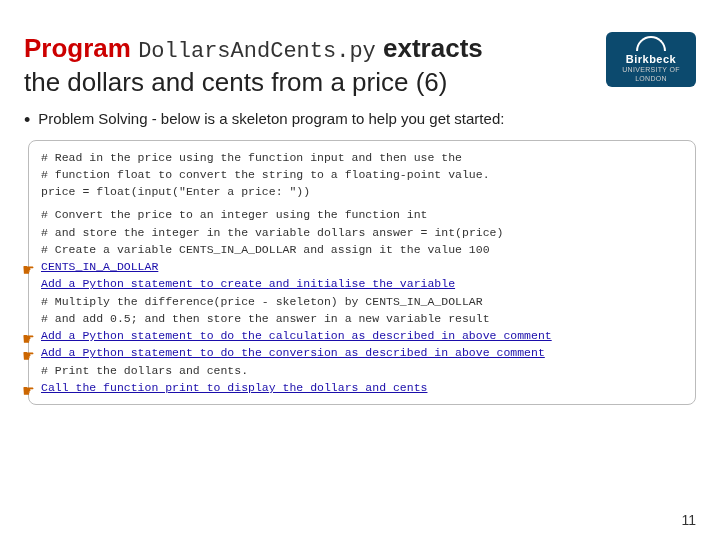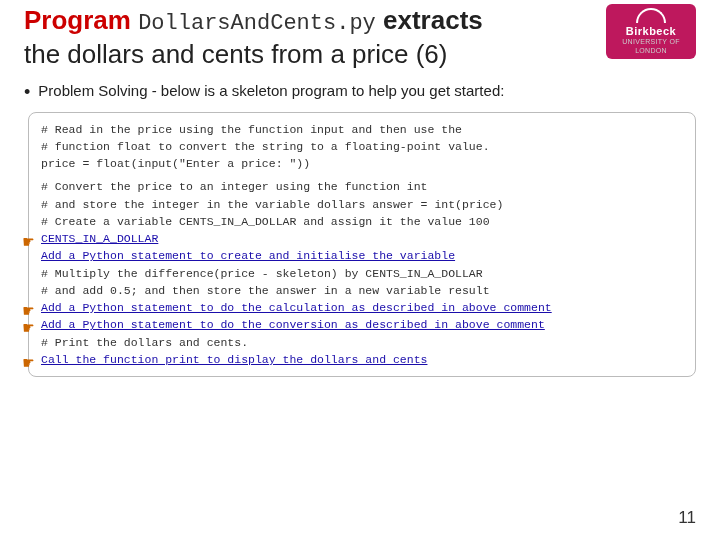--- a/index.html
+++ b/index.html
@@ -8,21 +8,21 @@
       height: 540px;
       background: #fff;
       font-family: Arial, sans-serif;
       overflow: hidden;
       position: relative;
     }
 
     .slide {
       width: 720px;
       height: 540px;
-      padding: 4px 24px 16px 24px;
+      padding: 32px 24px 16px 24px;
       position: relative;
     }
 
     .header {
       display: flex;
       align-items: flex-start;
       justify-content: space-between;
       margin-bottom: 12px;
     }
 
@@ -49,21 +49,21 @@
       font-weight: normal;
     }
 
     .title-line .extracts-bold {
       font-weight: bold;
     }
 
     .logo-box {
       width: 90px;
       height: 55px;
-      background: #be185d;
+      background: #0c4a6e;
       border-radius: 6px;
       display: flex;
       flex-direction: column;
       align-items: center;
       justify-content: center;
       flex-shrink: 0;
       margin-left: 12px;
       padding: 4px;
     }
 
@@ -156,21 +156,21 @@
     }
 
     .spacer {
       height: 6px;
     }
 
     .page-number {
       position: absolute;
       bottom: 12px;
       right: 24px;
-      font-size: 17px;
+      font-size: 14px;
       color: #333;
     }
 
     .code-outer {
       margin-left: 4px;
       position: relative;
     }
   </style>
 </head>
 <body>

